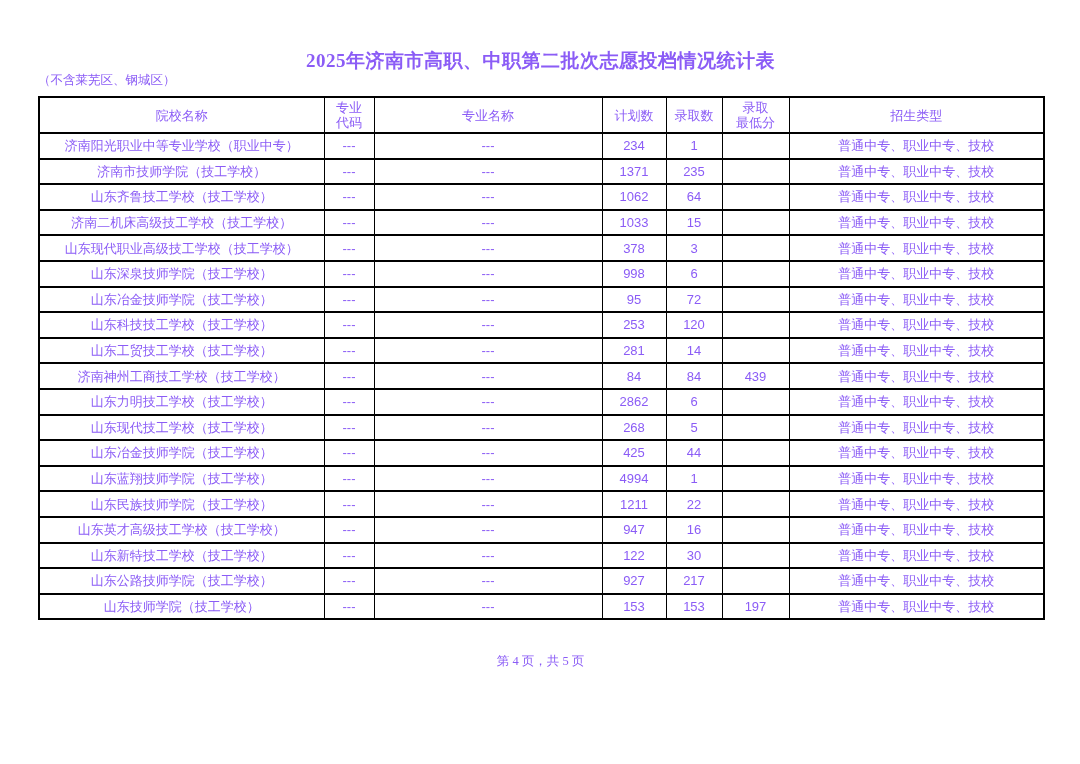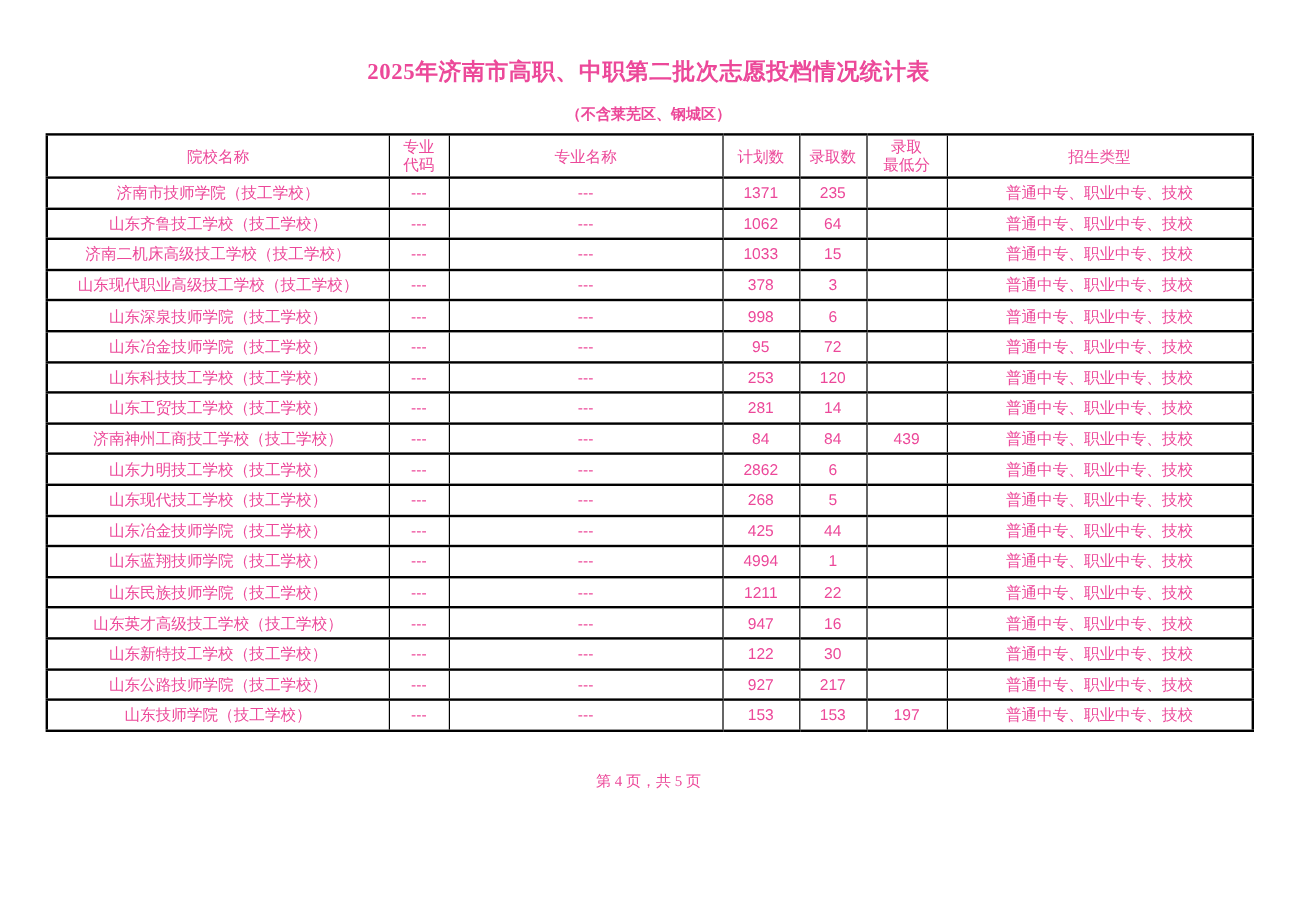--- a/index.html
+++ b/index.html
@@ -2,38 +2,37 @@
 <html><head>
 <meta charset="utf-8">
 <style>
   * { margin: 0; padding: 0; box-sizing: border-box; }
   html, body { background: #ffffff; }
   .page {
     position: relative;
     width: 1080px;
     height: 764px;
     background: #ffffff;
-    color: #ec4899;
+    color: #8b5cf6;
     font-family: "Liberation Serif", "DejaVu Serif", serif;
     padding: 50px 37px 0 38px;
     overflow: hidden;
   }
   .title {
     text-align: center;
     font-size: 19px;
     font-weight: bold;
     letter-spacing: 0.5px;
     line-height: 22px;
   }
   .subtitle {
-    text-align: center;
+    text-align: left;
     font-size: 12.5px;
     line-height: 17px;
-    margin-top: 15px;
-    font-weight: bold;
+    margin-top: 0;
   }
   table.tbl {
     width: 1005px;
     table-layout: fixed;
     border-collapse: collapse;
     margin-top: 7px;
     border: 2px solid #000;
   }
   .tbl th, .tbl td {
     border: 1px solid #000;
@@ -94,20 +93,29 @@
         <th>专业名称</th>
         <th>计划数</th>
         <th>录取数</th>
         <th>录取
 最低分</th>
         <th>招生类型</th>
       </tr>
     </thead>
     <tbody>
 
+    <tr>
+        <td>济南阳光职业中等专业学校（职业中专）</td>
+        <td class="c-sans">---</td>
+        <td class="c-sans">---</td>
+        <td class="c-sans">234</td>
+        <td class="c-sans">1</td>
+        <td class="c-sans"></td>
+        <td>普通中专、职业中专、技校</td>
+      </tr>
         <tr>
         <td>济南市技师学院（技工学校）</td>
         <td class="c-sans">---</td>
         <td class="c-sans">---</td>
         <td class="c-sans">1371</td>
         <td class="c-sans">235</td>
         <td class="c-sans"></td>
         <td>普通中专、职业中专、技校</td>
       </tr>
         <tr>

